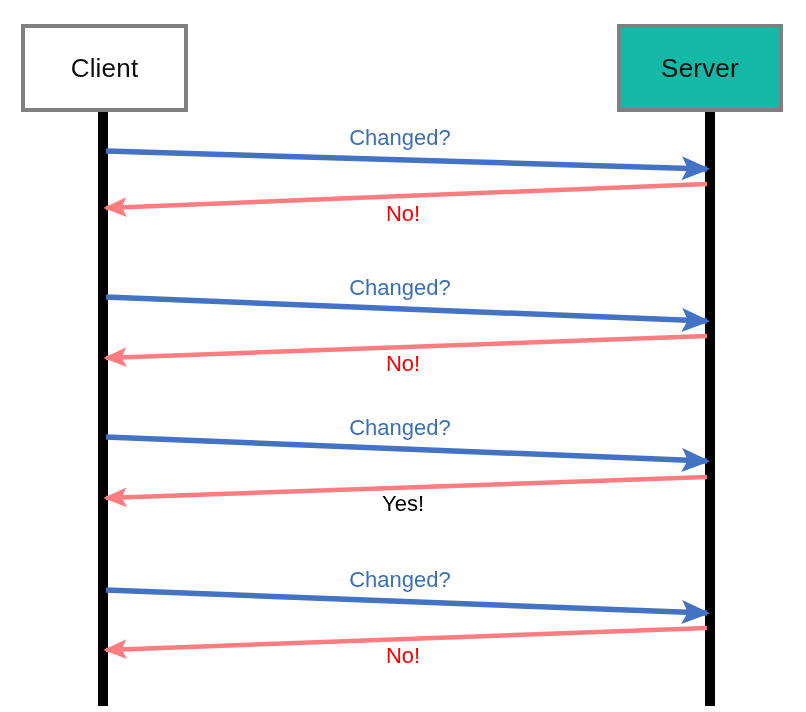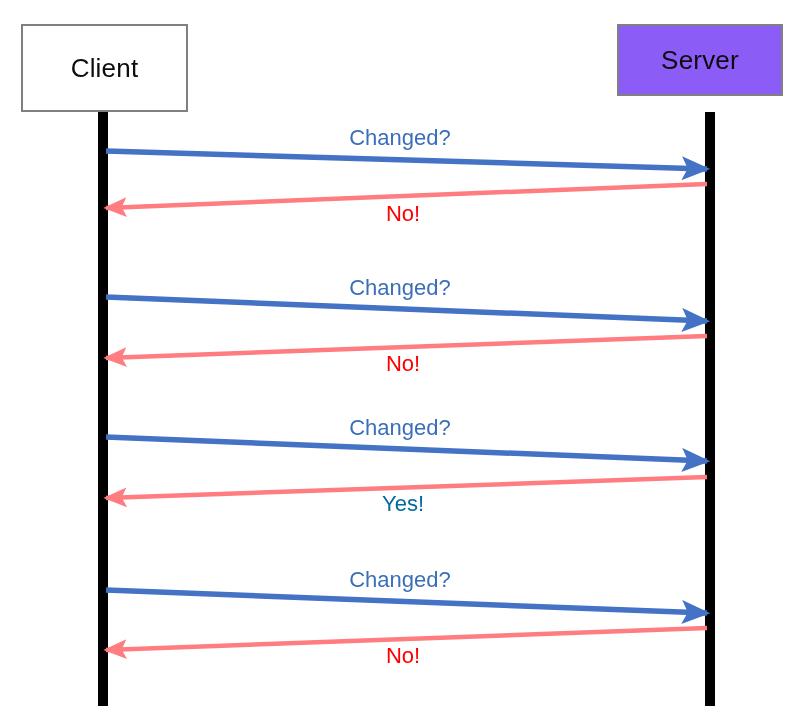--- a/index.html
+++ b/index.html
@@ -19,21 +19,21 @@
     position: absolute;
     left: 0;
     top: 0;
     width: 806px;
     height: 712px;
   }
   .participant-box {
     position: absolute;
     box-sizing: border-box;
     background: #ffffff;
-    border: 2px solid #3b82f6;
+    border: 4px solid #3b82f6;
     display: flex;
     align-items: center;
     justify-content: center;
   }
   .participant-label {
     font-family: "Liberation Sans", sans-serif;
     font-size: 26px;
     color: #0d0d0d;
     line-height: 1;
     letter-spacing: 0.2px;
@@ -76,28 +76,28 @@
       <line x1="106" y1="437" x2="707" y2="461" stroke="#4472c4" stroke-width="5.5" stroke-linecap="butt" marker-end="url(#arrow-blue)"></line>
       <line x1="707" y1="477" x2="106" y2="498" stroke="#ff7c80" stroke-width="4.5" stroke-linecap="butt" marker-end="url(#arrow-red)"></line>
       <line x1="106" y1="590" x2="707" y2="613" stroke="#4472c4" stroke-width="5.5" stroke-linecap="butt" marker-end="url(#arrow-blue)"></line>
       <line x1="707" y1="628" x2="106" y2="650" stroke="#ff7c80" stroke-width="4.5" stroke-linecap="butt" marker-end="url(#arrow-red)"></line>
     </svg>
 
   <div class="participant-box" id="box-client" style="left: 21px; top: 24px; width: 167px; height: 88px; border-color: rgb(128, 128, 128); background: rgb(255, 255, 255);">
     <span class="participant-label" style="color: rgb(13, 13, 13);">Client</span>
   </div>
 
-  <div class="participant-box" id="box-server" style="left: 617px; top: 24px; width: 166px; height: 72px; border-color: rgb(128, 128, 128); background: #8b5cf6; align-items: center;">
+  <div class="participant-box" id="box-server" style="left: 617px; top: 24px; width: 166px; height: 88px; border-color: rgb(128, 128, 128); background: #14b8a6; align-items: center;">
     <span class="participant-label" style="color: rgb(13, 13, 13);">Server</span>
   </div>
 
   <div id="labels-layer">
       <div class="msg-label request" style="left: 400px; top: 127px; color: rgb(58, 111, 184);">Changed?</div>
       <div class="msg-label reply" style="left: 403px; top: 203px; color: rgb(255, 0, 0);">No!</div>
       <div class="msg-label request" style="left: 400px; top: 277px; color: rgb(58, 111, 184);">Changed?</div>
       <div class="msg-label reply" style="left: 403px; top: 353px; color: rgb(255, 0, 0);">No!</div>
       <div class="msg-label request" style="left: 400px; top: 417px; color: rgb(58, 111, 184);">Changed?</div>
-      <div class="msg-label reply" style="left: 403px; top: 493px; color: #0369a1;">Yes!</div>
+      <div class="msg-label reply" style="left: 403px; top: 493px; color: #000000;">Yes!</div>
       <div class="msg-label request" style="left: 400px; top: 569px; color: rgb(58, 111, 184);">Changed?</div>
       <div class="msg-label reply" style="left: 403px; top: 645px; color: rgb(255, 0, 0);">No!</div>
     </div>
 
 </div>
 
 </body></html>

